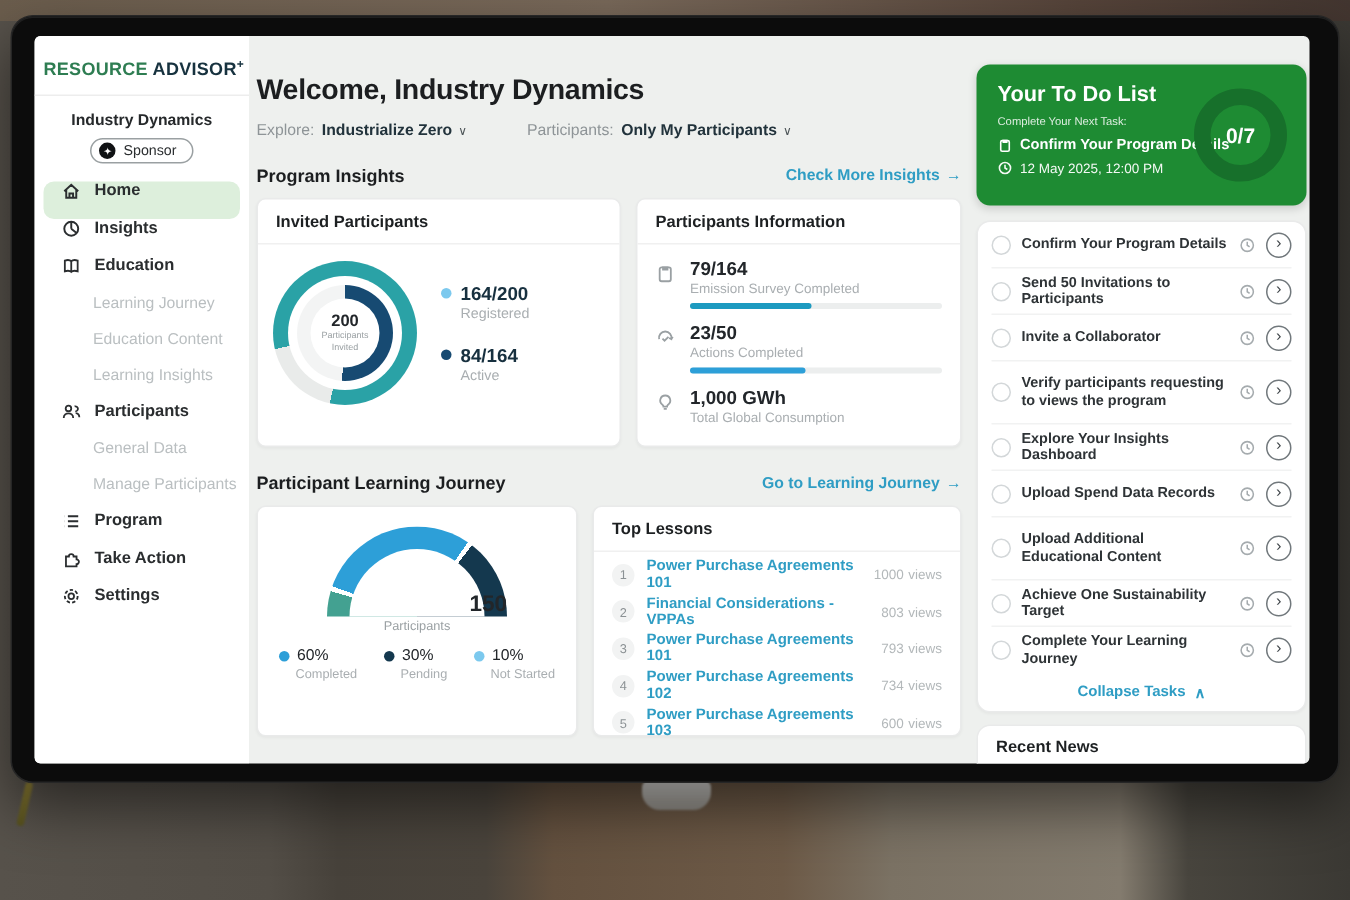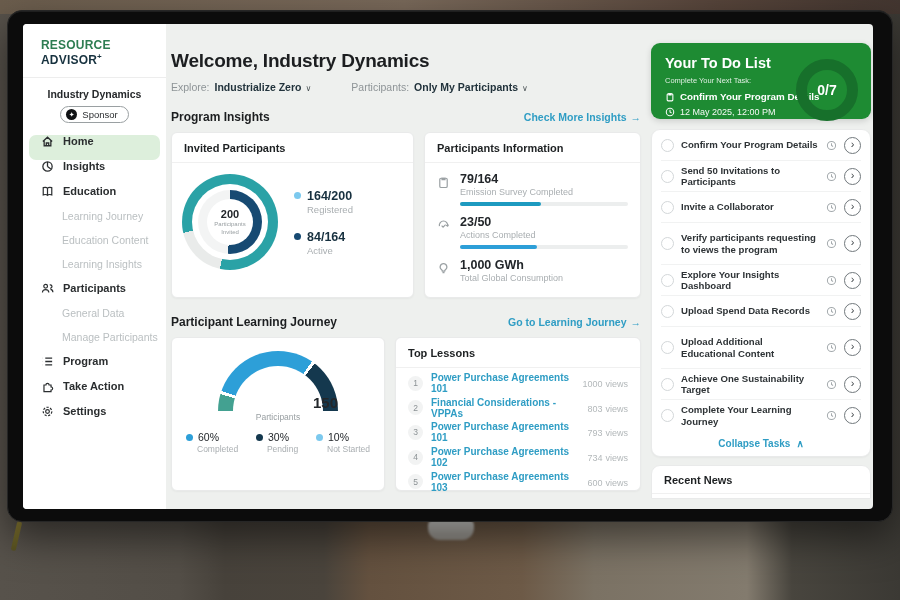--- a/index.html
+++ b/index.html
@@ -13,21 +13,21 @@
   .stand { position:absolute; left:428px; top:520px; width:46px; height:20px;
     background:linear-gradient(180deg,#e2e1de,#a19e98 70%,#8d8a84); border-radius:5px 5px 12px 12px; filter:blur(.8px); }
   .monitor { position:absolute; left:7px; top:10px; width:886px; height:512px;
     background:#0c0c0c; border-radius:15px; border:1px solid #262626;
     box-shadow:0 16px 38px rgba(0,0,0,.5), inset 0 1px 0 rgba(255,255,255,.08); }
   .screen { position:absolute; left:15px; top:13px; width:850px; height:485px;
     background:#eef0ee; border-radius:4px; overflow:hidden; }
 
   
   .sidebar { position:absolute; left:0; top:0; width:143px; height:100%; background:#fff; padding-top:12px; }
-  .logo { padding:2px 0 10px 18px; font-size:12px; font-weight:bold; letter-spacing:.2px; border-bottom:1px solid #ededed; }
+  .logo { padding:2px 0 10px 6px; font-size:12px; font-weight:bold; letter-spacing:.2px; border-bottom:1px solid #ededed; }
   .logo .g { color:#2e7d52; } .logo .d { color:#17323f; } .logo sup { font-size:8px; color:#17323f; }
   .org { text-align:center; font-size:10.5px; font-weight:bold; color:#26292b; margin-top:10px; }
   .badge { display:flex; align-items:center; gap:5px; width:max-content; margin:6px auto 10px;
     border:1px solid #9aa0a2; border-radius:11px; padding:2px 10px 2px 5px; font-size:9.5px; color:#2b2e30; background:#fff; }
   .badge .bi { width:11px; height:11px; border-radius:50%; background:#101214; display:flex; align-items:center; justify-content:center; color:#fff; font-size:7px; }
   .nav { padding:2px 6px; }
   .nav-item { display:flex; align-items:flex-start; gap:9px; height:25px; padding:0 0 0 12px; border-radius:7px;
     font-size:11px; font-weight:bold; color:#2a2d2f; cursor:default; }
   .nav-item.active { background:#ddefdc; }
   .nav-item.sub { padding-left:33px; font-weight:normal; color:#babfc1; font-size:10.5px; height:24px; }
@@ -91,21 +91,21 @@
   .ls-body { padding:3px 12px 0; }
   .ls-row { display:flex; align-items:center; gap:8px; height:24.6px; }
   .rank { flex:0 0 15px; height:15px; border-radius:50%; background:#f2f3f3; color:#8b9194; font-size:8.5px;
     display:flex; align-items:center; justify-content:center; }
   .ls-title { flex:1; font-size:10px; font-weight:bold; color:#2f9dc4; cursor:pointer; }
   .ls-views { font-size:11px; font-weight:bold; color:#26292c; }
   .ls-views span { font-size:9px; font-weight:normal; color:#b3b8ba; margin-left:3px; }
 
   
   .rightpanel { position:absolute; left:628px; top:19px; width:220px; }
-  .todo-hero { position:relative; background:#1e8b33; border-radius:9px; padding:12px 14px; height:76px; color:#fff;
+  .todo-hero { position:relative; background:#1e8b33; border-radius:9px; padding:12px 14px; height:94px; color:#fff;
     box-shadow:0 2px 6px rgba(0,0,0,.15); }
   .th-title { font-size:14.5px; font-weight:bold; }
   .th-sub { font-size:7.5px; opacity:.85; margin-top:5px; }
   .th-task { display:flex; align-items:center; gap:5px; font-size:9.8px; font-weight:bold; margin-top:6px; }
   .th-date { display:flex; align-items:center; gap:5px; font-size:9px; margin-top:5px; opacity:.95; }
   .ring { position:absolute; right:13px; top:16px; width:62px; height:62px; border-radius:50%;
     border:11px solid #17702b; display:flex; align-items:center; justify-content:center; }
   .ring .rv { font-size:14px; font-weight:bold; color:#fff; }
   .tasks { margin-top:10px; background:#fff; border:1px solid #e9eaea; border-radius:9px; padding:0 9px; box-shadow:0 1px 2px rgba(0,0,0,.04); }
   .task { display:flex; align-items:center; gap:7px; height:31px; border-bottom:1px solid #f1f2f2; cursor:pointer; }

